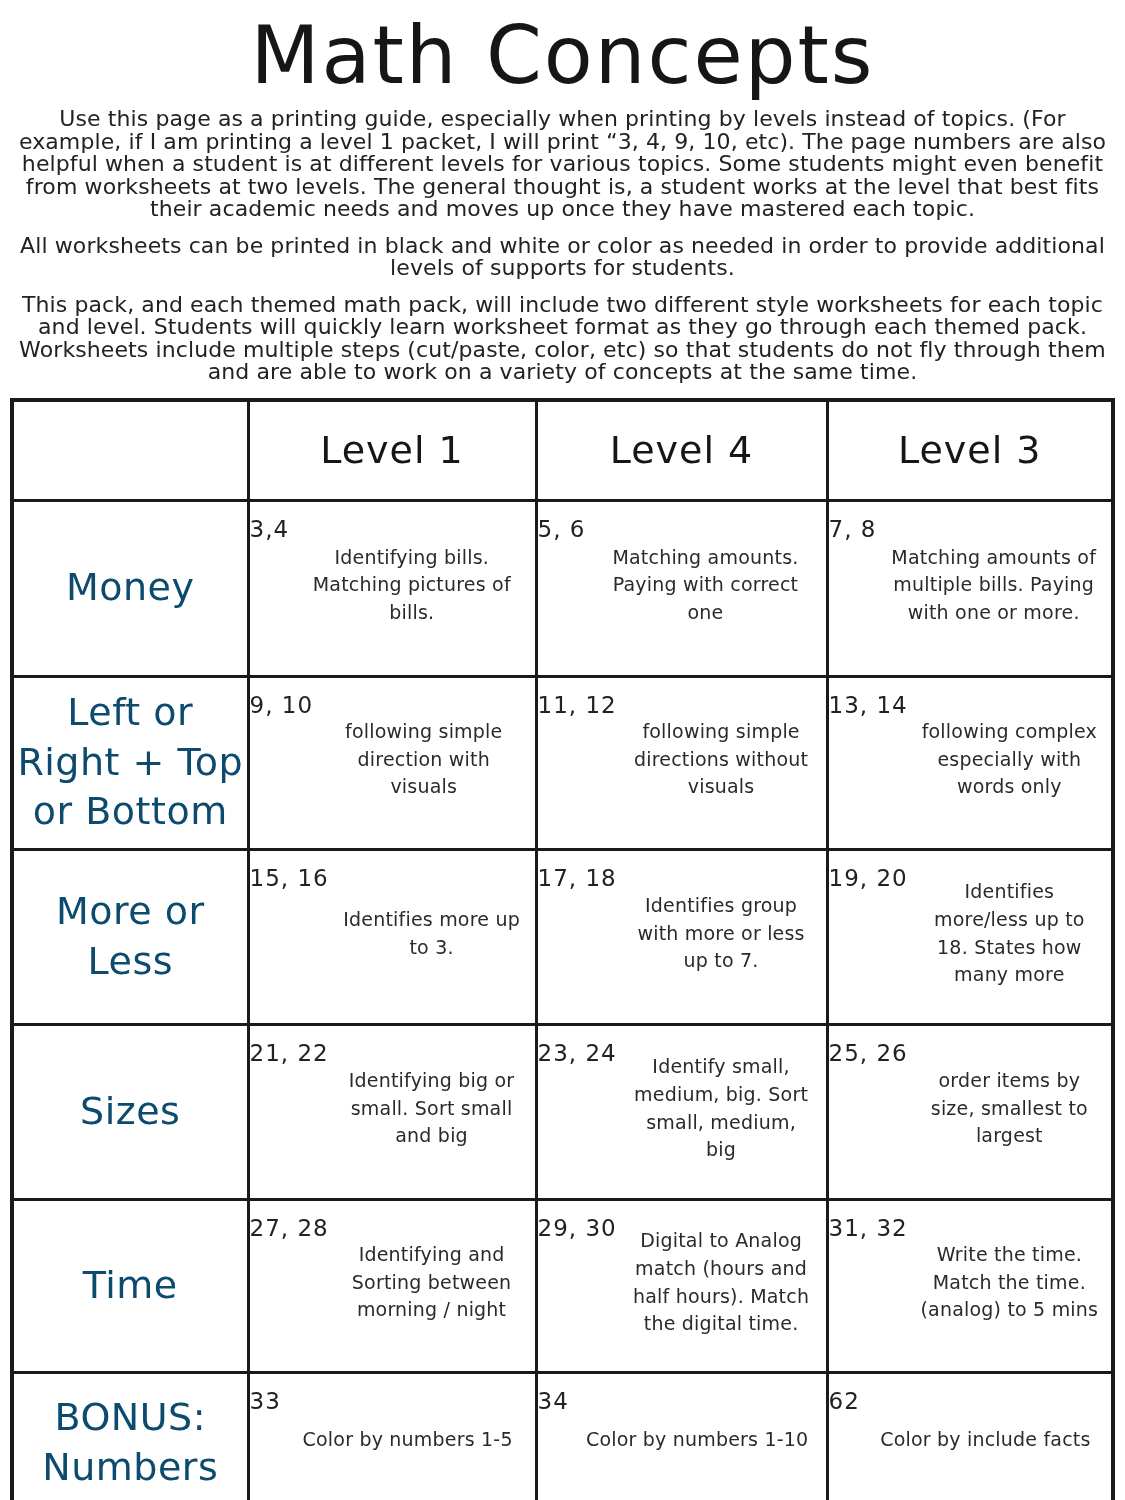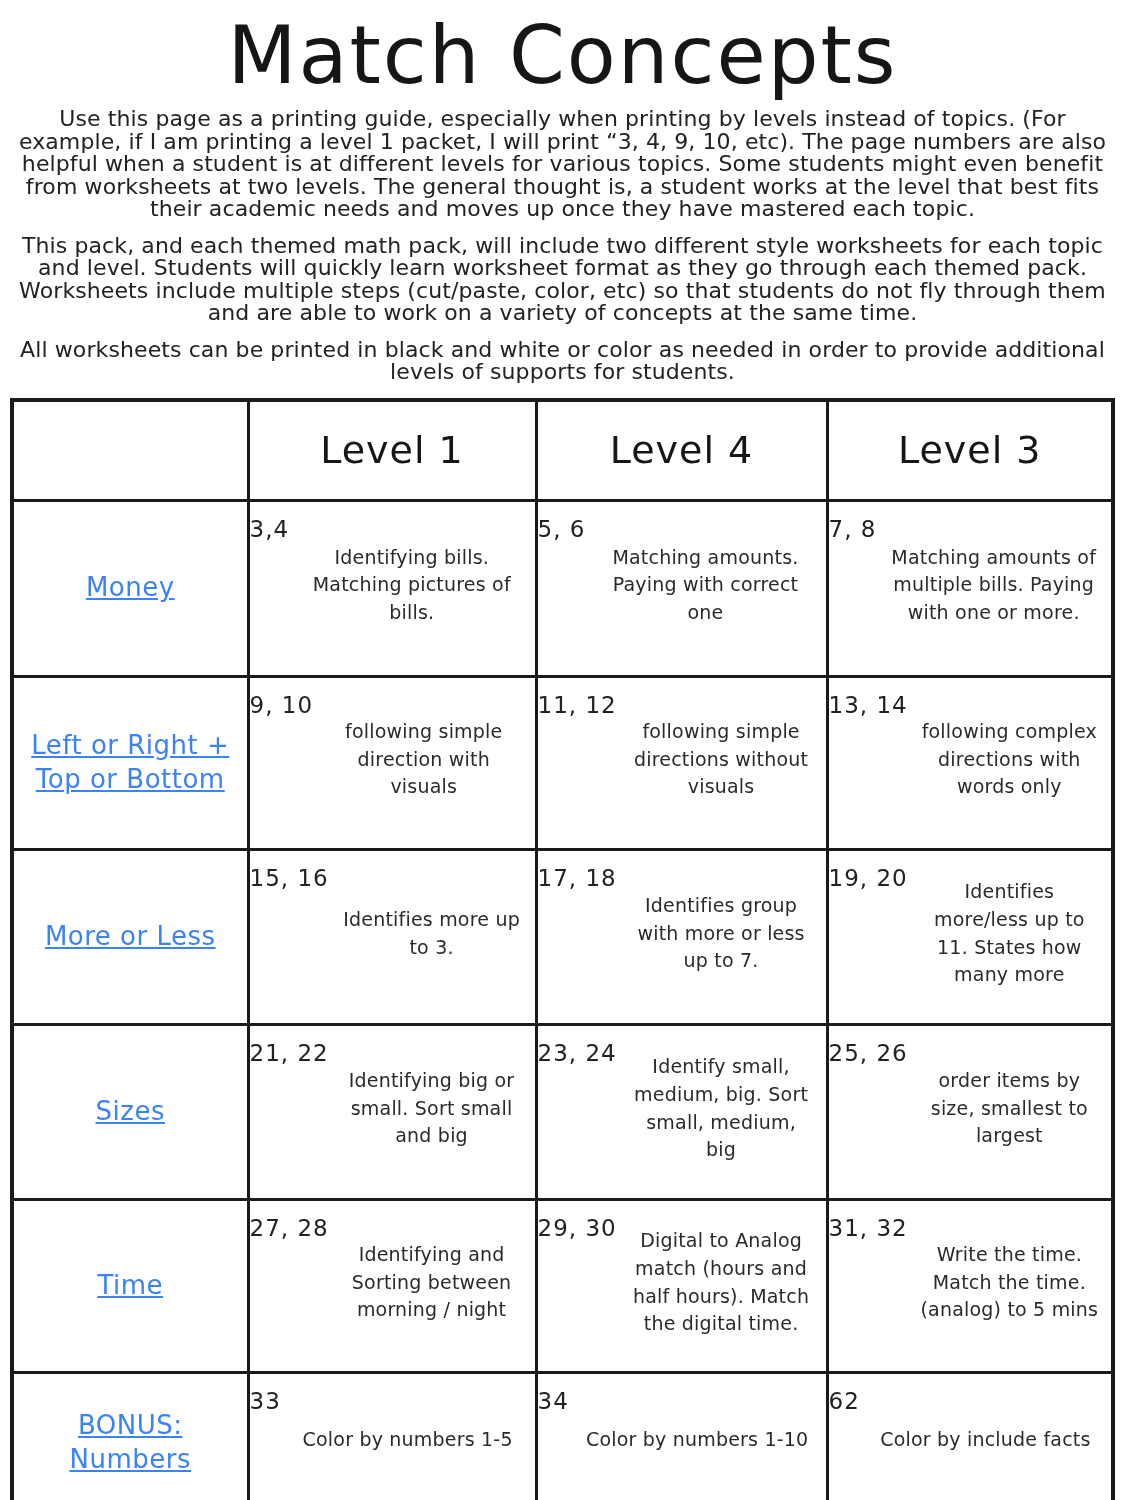--- a/index.html
+++ b/index.html
@@ -20,43 +20,43 @@
     border-collapse:collapse;table-layout:fixed;
     width:1101px;margin:6px auto 0 auto;
     border:4px solid #1a1a1a;
   }
   table.concepts td{
     border:3px solid #1a1a1a;text-align:center;vertical-align:middle;
     padding:0;overflow:hidden;
   }
   tr.hdr td{height:97px;}
   .level{font-size:38px;letter-spacing:1px;color:#161616;}
-  td.topic{font-size:26px;line-height:1.3;letter-spacing:.5px;color:#3b82f6;padding:0 18px;text-decoration:underline;}
+  td.topic{font-size:38px;line-height:1.3;letter-spacing:.5px;color:#0c4a6e;padding:0 18px;}
   tr.r0 td{height:173px;}
   tr.r1 td{height:170px;}
   tr.r2 td{height:172px;}
   tr.r3 td{height:172px;}
   tr.r4 td{height:170px;}
   tr.r5 td{height:138px;}
   td.content{vertical-align:top;}
   .cell{display:flex;flex-direction:row;height:100%;}
   .pages{font-size:23px;letter-spacing:1px;padding-top:14px;color:#222;}
   .desc-wrap{flex:1;display:flex;align-items:center;justify-content:center;padding:6px 12px 12px 12px;}
   .desc{font-size:19px;line-height:1.45;letter-spacing:.2px;color:#2a2a2a;}
 </style>
 </head>
 <body>
 
 <div class="page">
 
-  <h1 class="title">Match Concepts</h1>
+  <h1 class="title">Math Concepts</h1>
 
   <p class="intro">Use this page as a printing guide, especially when printing by levels instead of topics. (For example, if I am printing a level 1 packet, I will print “3, 4, 9, 10, etc). The page numbers are also helpful when a student is at different levels for various topics. Some students might even benefit from worksheets at two levels. The general thought is, a student works at the level that best fits their academic needs and moves up once they have mastered each topic.</p>
+  <p class="intro">All worksheets can be printed in black and white or color as needed in order to provide additional levels of supports for students.</p>
   <p class="intro">This pack, and each themed math pack, will include two different style worksheets for each topic and level. Students will quickly learn worksheet format as they go through each themed pack. Worksheets include multiple steps (cut/paste, color, etc) so that students do not fly through them and are able to work on a variety of concepts at the same time.</p>
-  <p class="intro">All worksheets can be printed in black and white or color as needed in order to provide additional levels of supports for students.</p>
 
   <table class="concepts">
     <colgroup>
       <col style="width:236px">
         <col style="width:288px">
         <col style="width:291px">
         <col style="width:286px">
     </colgroup>
 
     <tbody>
@@ -110,21 +110,21 @@
         <div class="pages">11, 12</div>
         <div class="desc-wrap">
                 <div class="desc">following simple directions without visuals</div>
               </div>
       </div>
           </td>
       <td class="content">
             <div class="cell">
         <div class="pages">13, 14</div>
         <div class="desc-wrap">
-                <div class="desc">following complex directions with words only</div>
+                <div class="desc">following complex especially with words only</div>
               </div>
       </div>
           </td>
     </tr>
 
     <tr class="r2">
       <td class="topic">More or Less</td>
       <td class="content">
             <div class="cell">
         <div class="pages">15, 16</div>
@@ -138,21 +138,21 @@
         <div class="pages">17, 18</div>
         <div class="desc-wrap">
                 <div class="desc">Identifies group with more or less up to 7.</div>
               </div>
       </div>
           </td>
       <td class="content">
             <div class="cell">
         <div class="pages">19, 20</div>
         <div class="desc-wrap">
-                <div class="desc">Identifies more/less up to 11. States how many more</div>
+                <div class="desc">Identifies more/less up to 18. States how many more</div>
               </div>
       </div>
           </td>
     </tr>
 
     <tr class="r3">
       <td class="topic">Sizes</td>
       <td class="content">
             <div class="cell">
         <div class="pages">21, 22</div>

